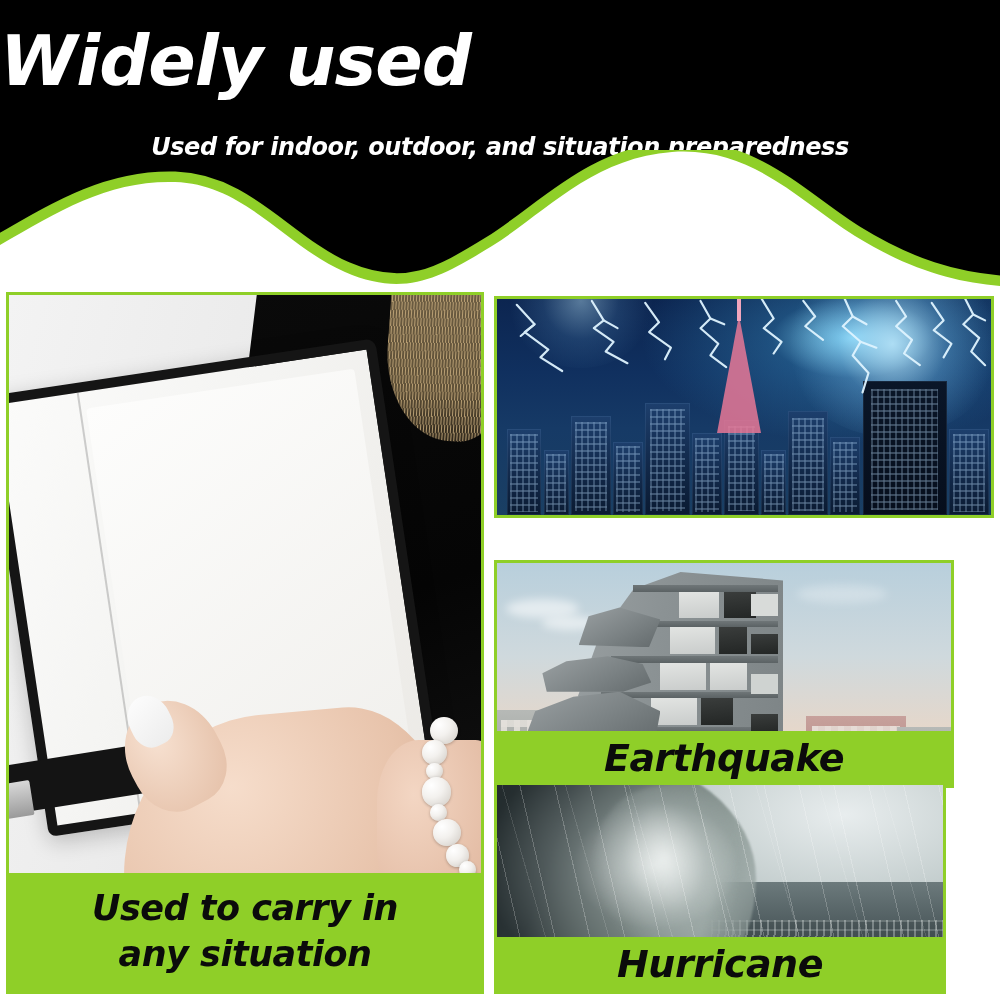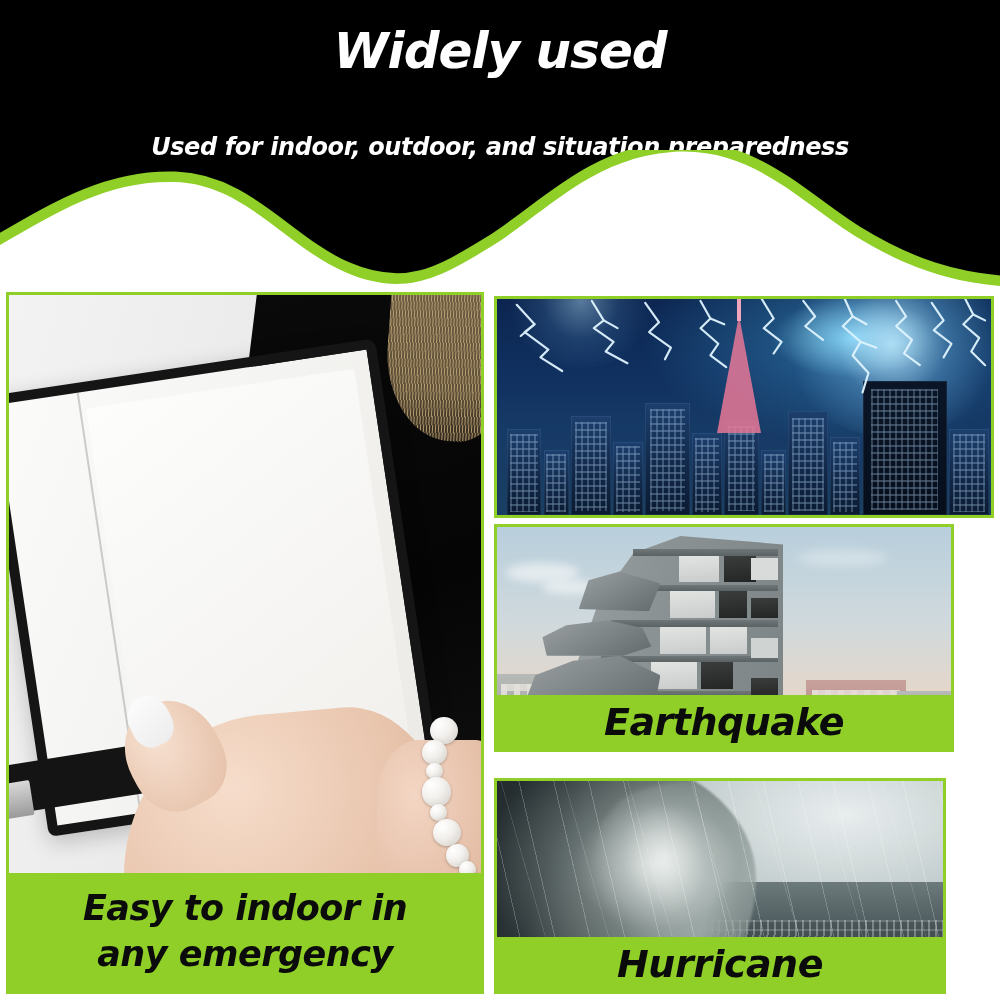--- a/index.html
+++ b/index.html
@@ -27,24 +27,23 @@
     left: 0; top: 0;
     width: 1000px;
     height: 290px;
     background: #000000;
     overflow: hidden;
   }
   .header-title {
     position: absolute;
     left: 0; top: 26px;
     width: 1000px;
-    text-align: center;
     color: #ffffff;
     font-family: "DejaVu Sans", sans-serif;
-    font-size: 50px;
+    font-size: 70px;
     font-weight: bold;
     font-style: italic;
     letter-spacing: -1px;
     line-height: 1.0;
     white-space: nowrap;
   }
   .header-sub {
     position: absolute;
     left: 0; top: 133px;
     width: 1000px;
@@ -106,21 +105,21 @@
     line-height: 46px;
     padding-top: 12px;
   }
 
   
   #panel-storm {
     left: 494px; top: 296px;
     width: 500px; height: 222px;
   }
   #panel-quake {
-    left: 494px; top: 524px;
+    left: 494px; top: 560px;
     width: 460px; height: 228px;
   }
   #panel-hurricane {
     left: 494px; top: 778px;
     width: 452px; height: 216px;
   }
   .panel-right .panel-label {
     bottom: 0;
     height: 54px;
     font-size: 38px;
@@ -474,22 +473,22 @@
           <div class="pearl" style="left:52%;top:31%;width:22%;height:14%;"></div>
           <div class="pearl" style="left:58%;top:44%;width:13%;height:8%;"></div>
           <div class="pearl" style="left:60%;top:51%;width:21%;height:13%;"></div>
           <div class="pearl" style="left:70%;top:63%;width:17%;height:11%;"></div>
           <div class="pearl" style="left:80%;top:71%;width:13%;height:8%;"></div>
           <div class="pearl" style="left:84%;top:77%;width:16%;height:10%;"></div>
         </div>
       </div>
     </div>
     <div class="panel-label">
-      <div>Easy to indoor in</div>
-      <div>any emergency</div>
+      <div>Used to carry in</div>
+      <div>any situation</div>
     </div>
   </div>
 
   <div class="panel panel-right" id="panel-storm">
     <div class="panel-media">
       <div class="scene">
         <div class="storm-sky"></div>
 
         <div class="glow-patch" style="left:58%;top:-22%;width:44%;height:86%;"></div>
         <div class="glow-patch" style="left:2%;top:-30%;width:30%;height:62%;opacity:.5;"></div>

